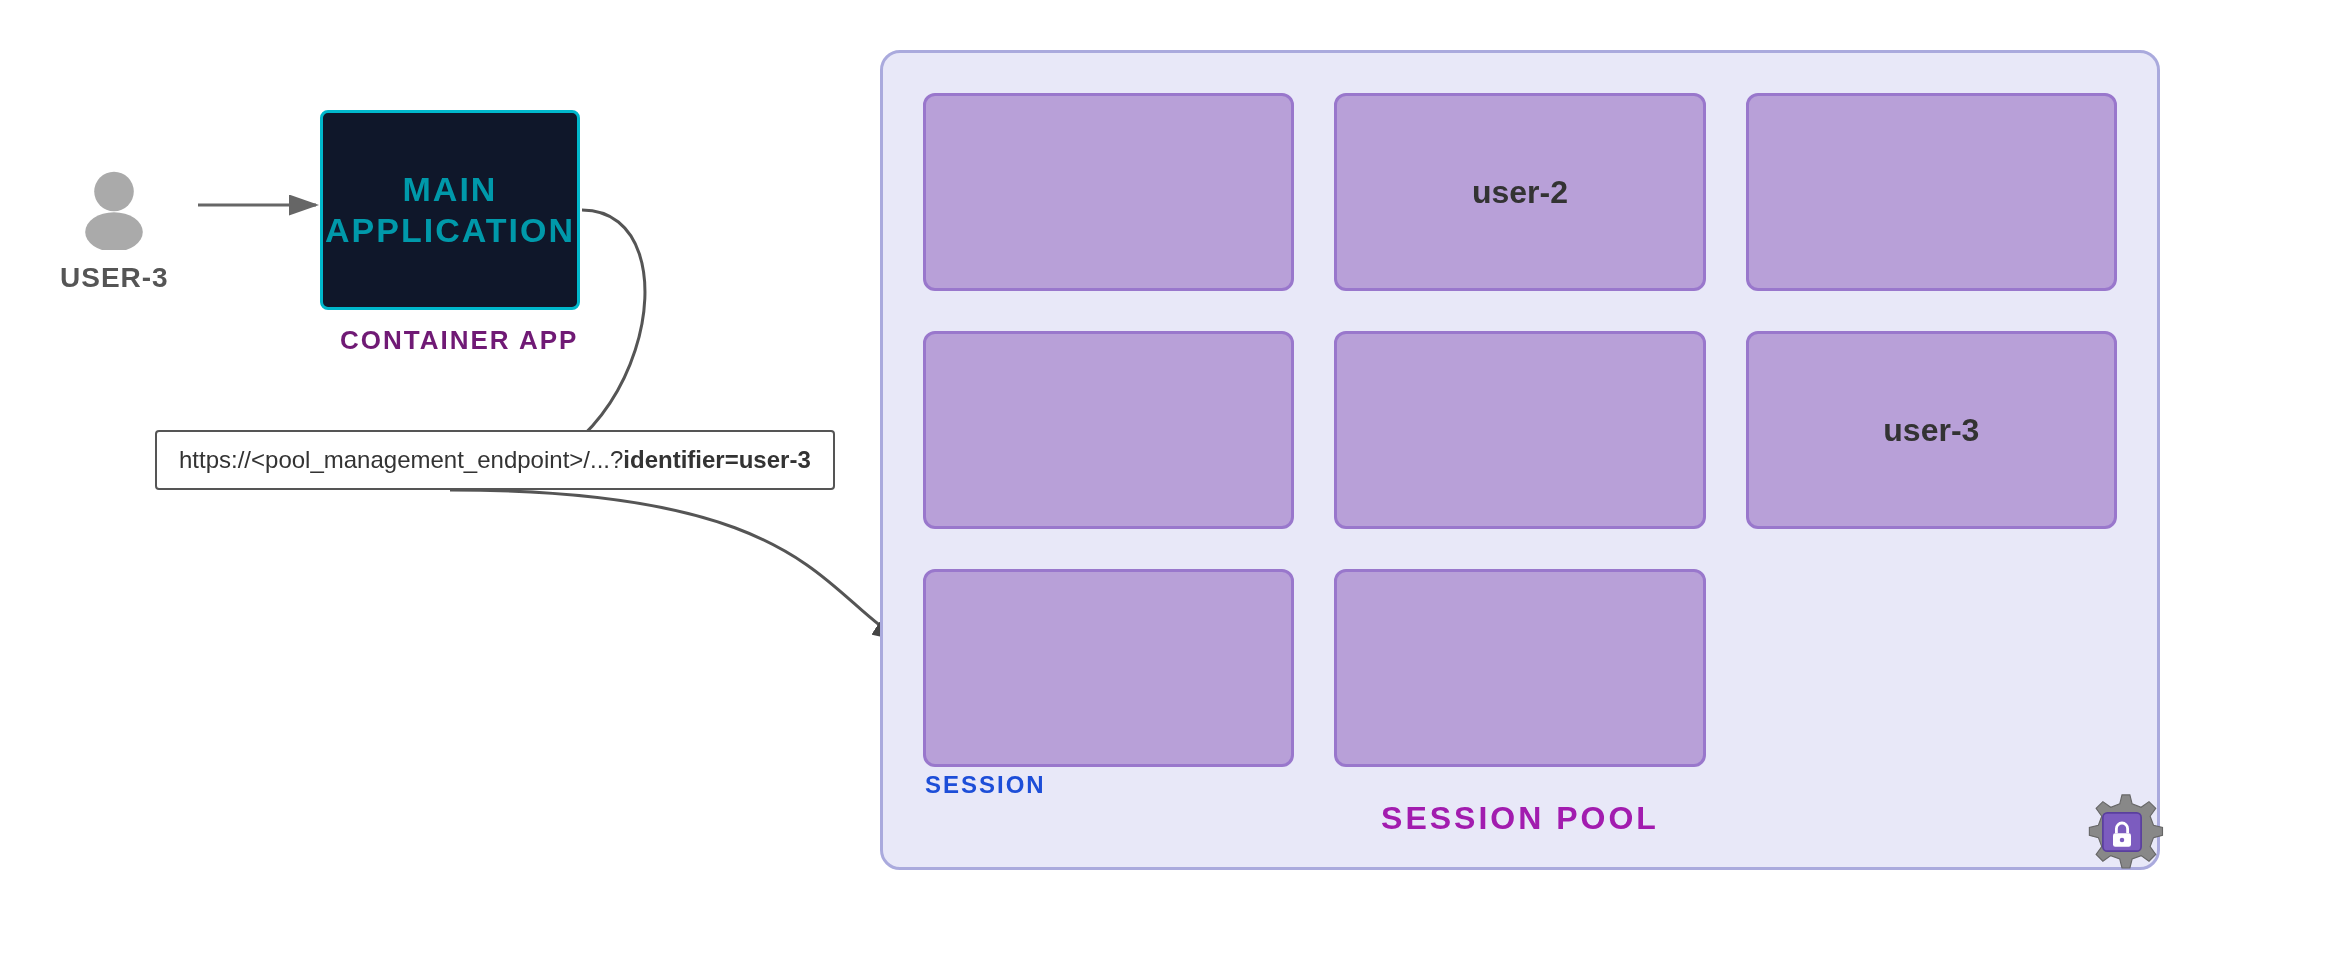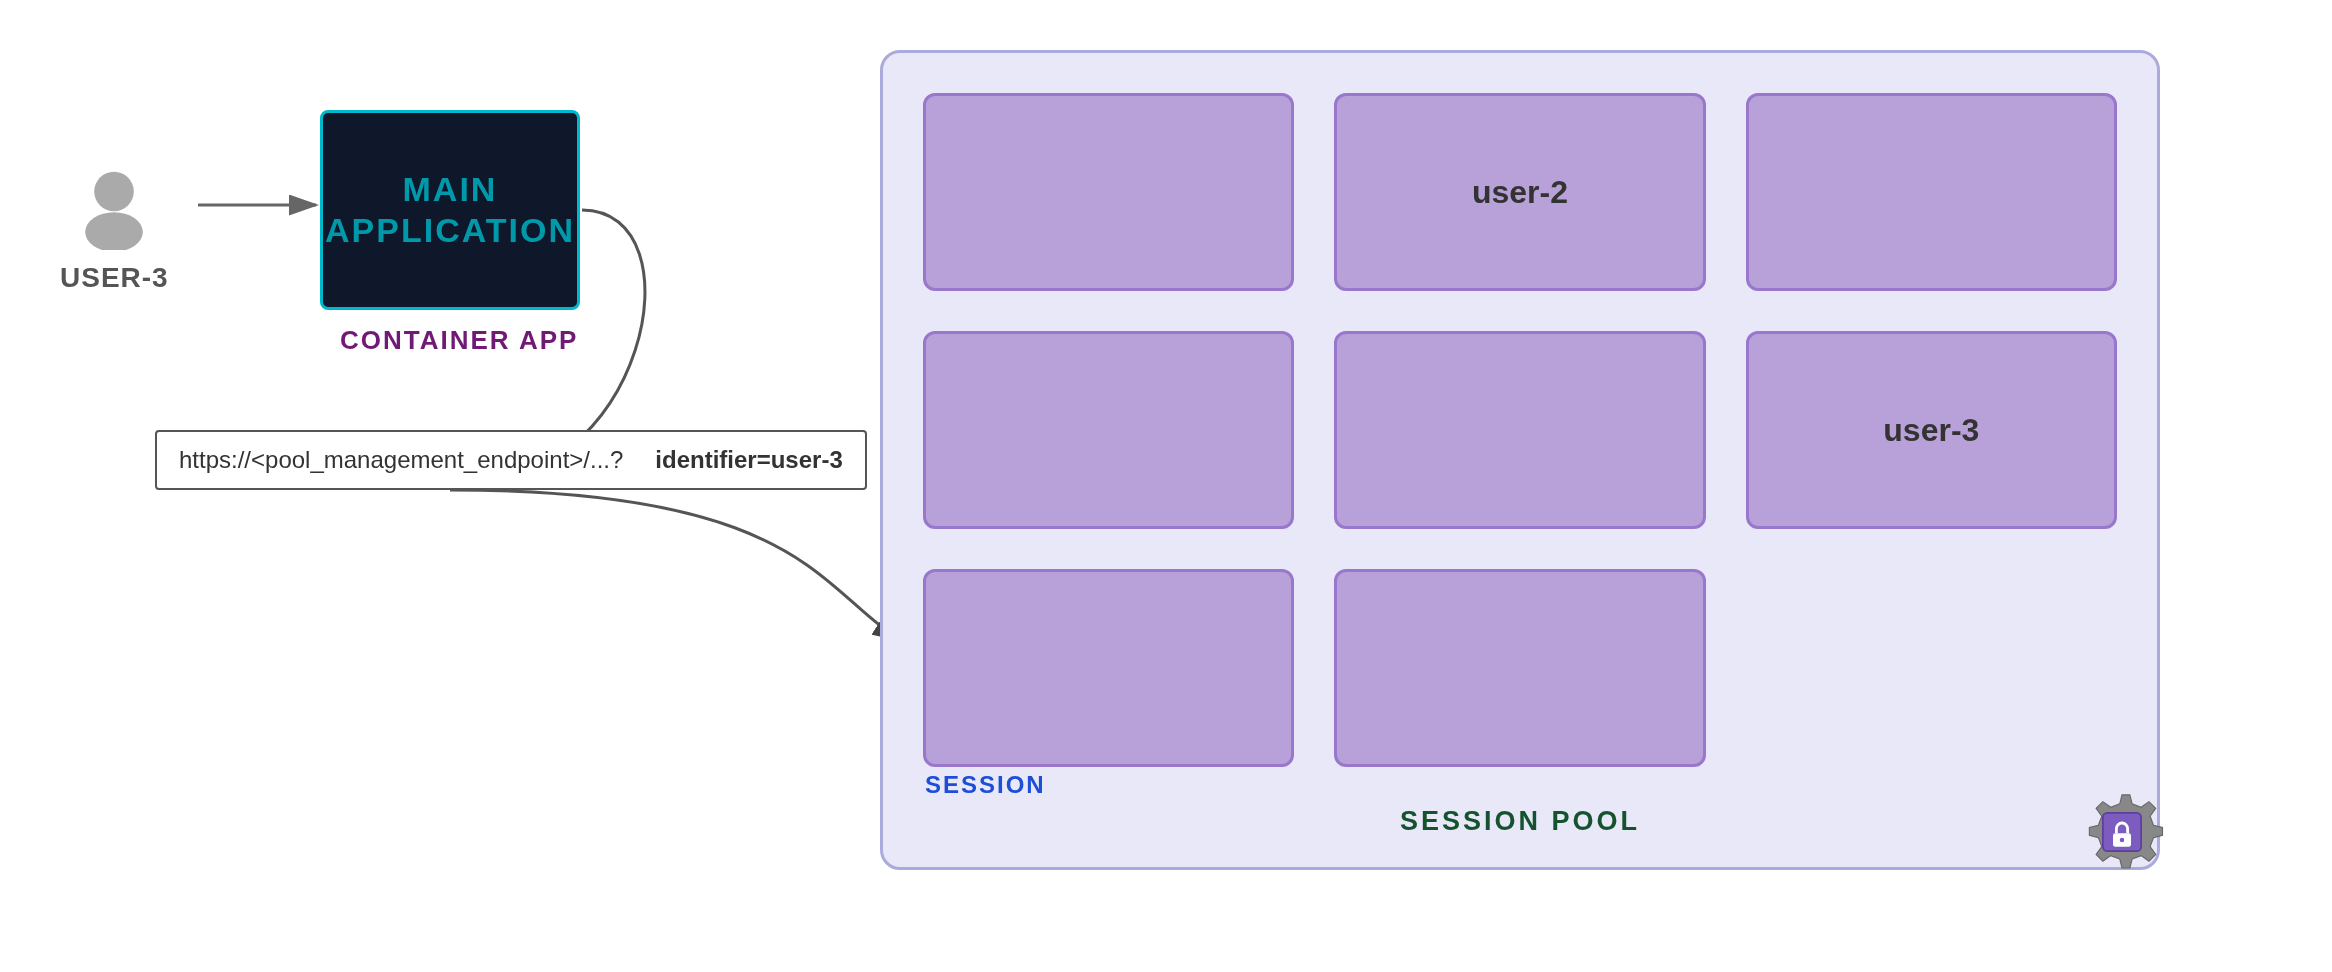--- a/index.html
+++ b/index.html
@@ -84,21 +84,20 @@
       border: 2px solid #555;
       border-radius: 4px;
       padding: 14px 22px;
       font-size: 24px;
       color: #333;
       white-space: nowrap;
     }
 
     .url-box .bold {
       font-weight: 700;
-      margin-left: 32px;
     }
 
     
     .session-pool {
       position: absolute;
       left: 860px;
       top: 50px;
       width: 1280px;
       height: 820px;
       background: #e8e8f8;
@@ -106,23 +105,23 @@
       border-radius: 20px;
       padding: 40px;
       margin-left: 20px;
     }
 
     .session-pool-label {
       position: absolute;
       bottom: 30px;
       left: 50%;
       transform: translateX(-50%);
-      font-size: 27px;
-      font-weight: 700;
-      color: #14532d;
+      font-size: 32px;
+      font-weight: 700;
+      color: #a21caf;
       letter-spacing: 3px;
     }
 
     
     .sessions-grid {
       display: grid;
       grid-template-columns: repeat(3, 1fr);
       grid-template-rows: repeat(3, 1fr);
       gap: 40px;
       width: 100%;

